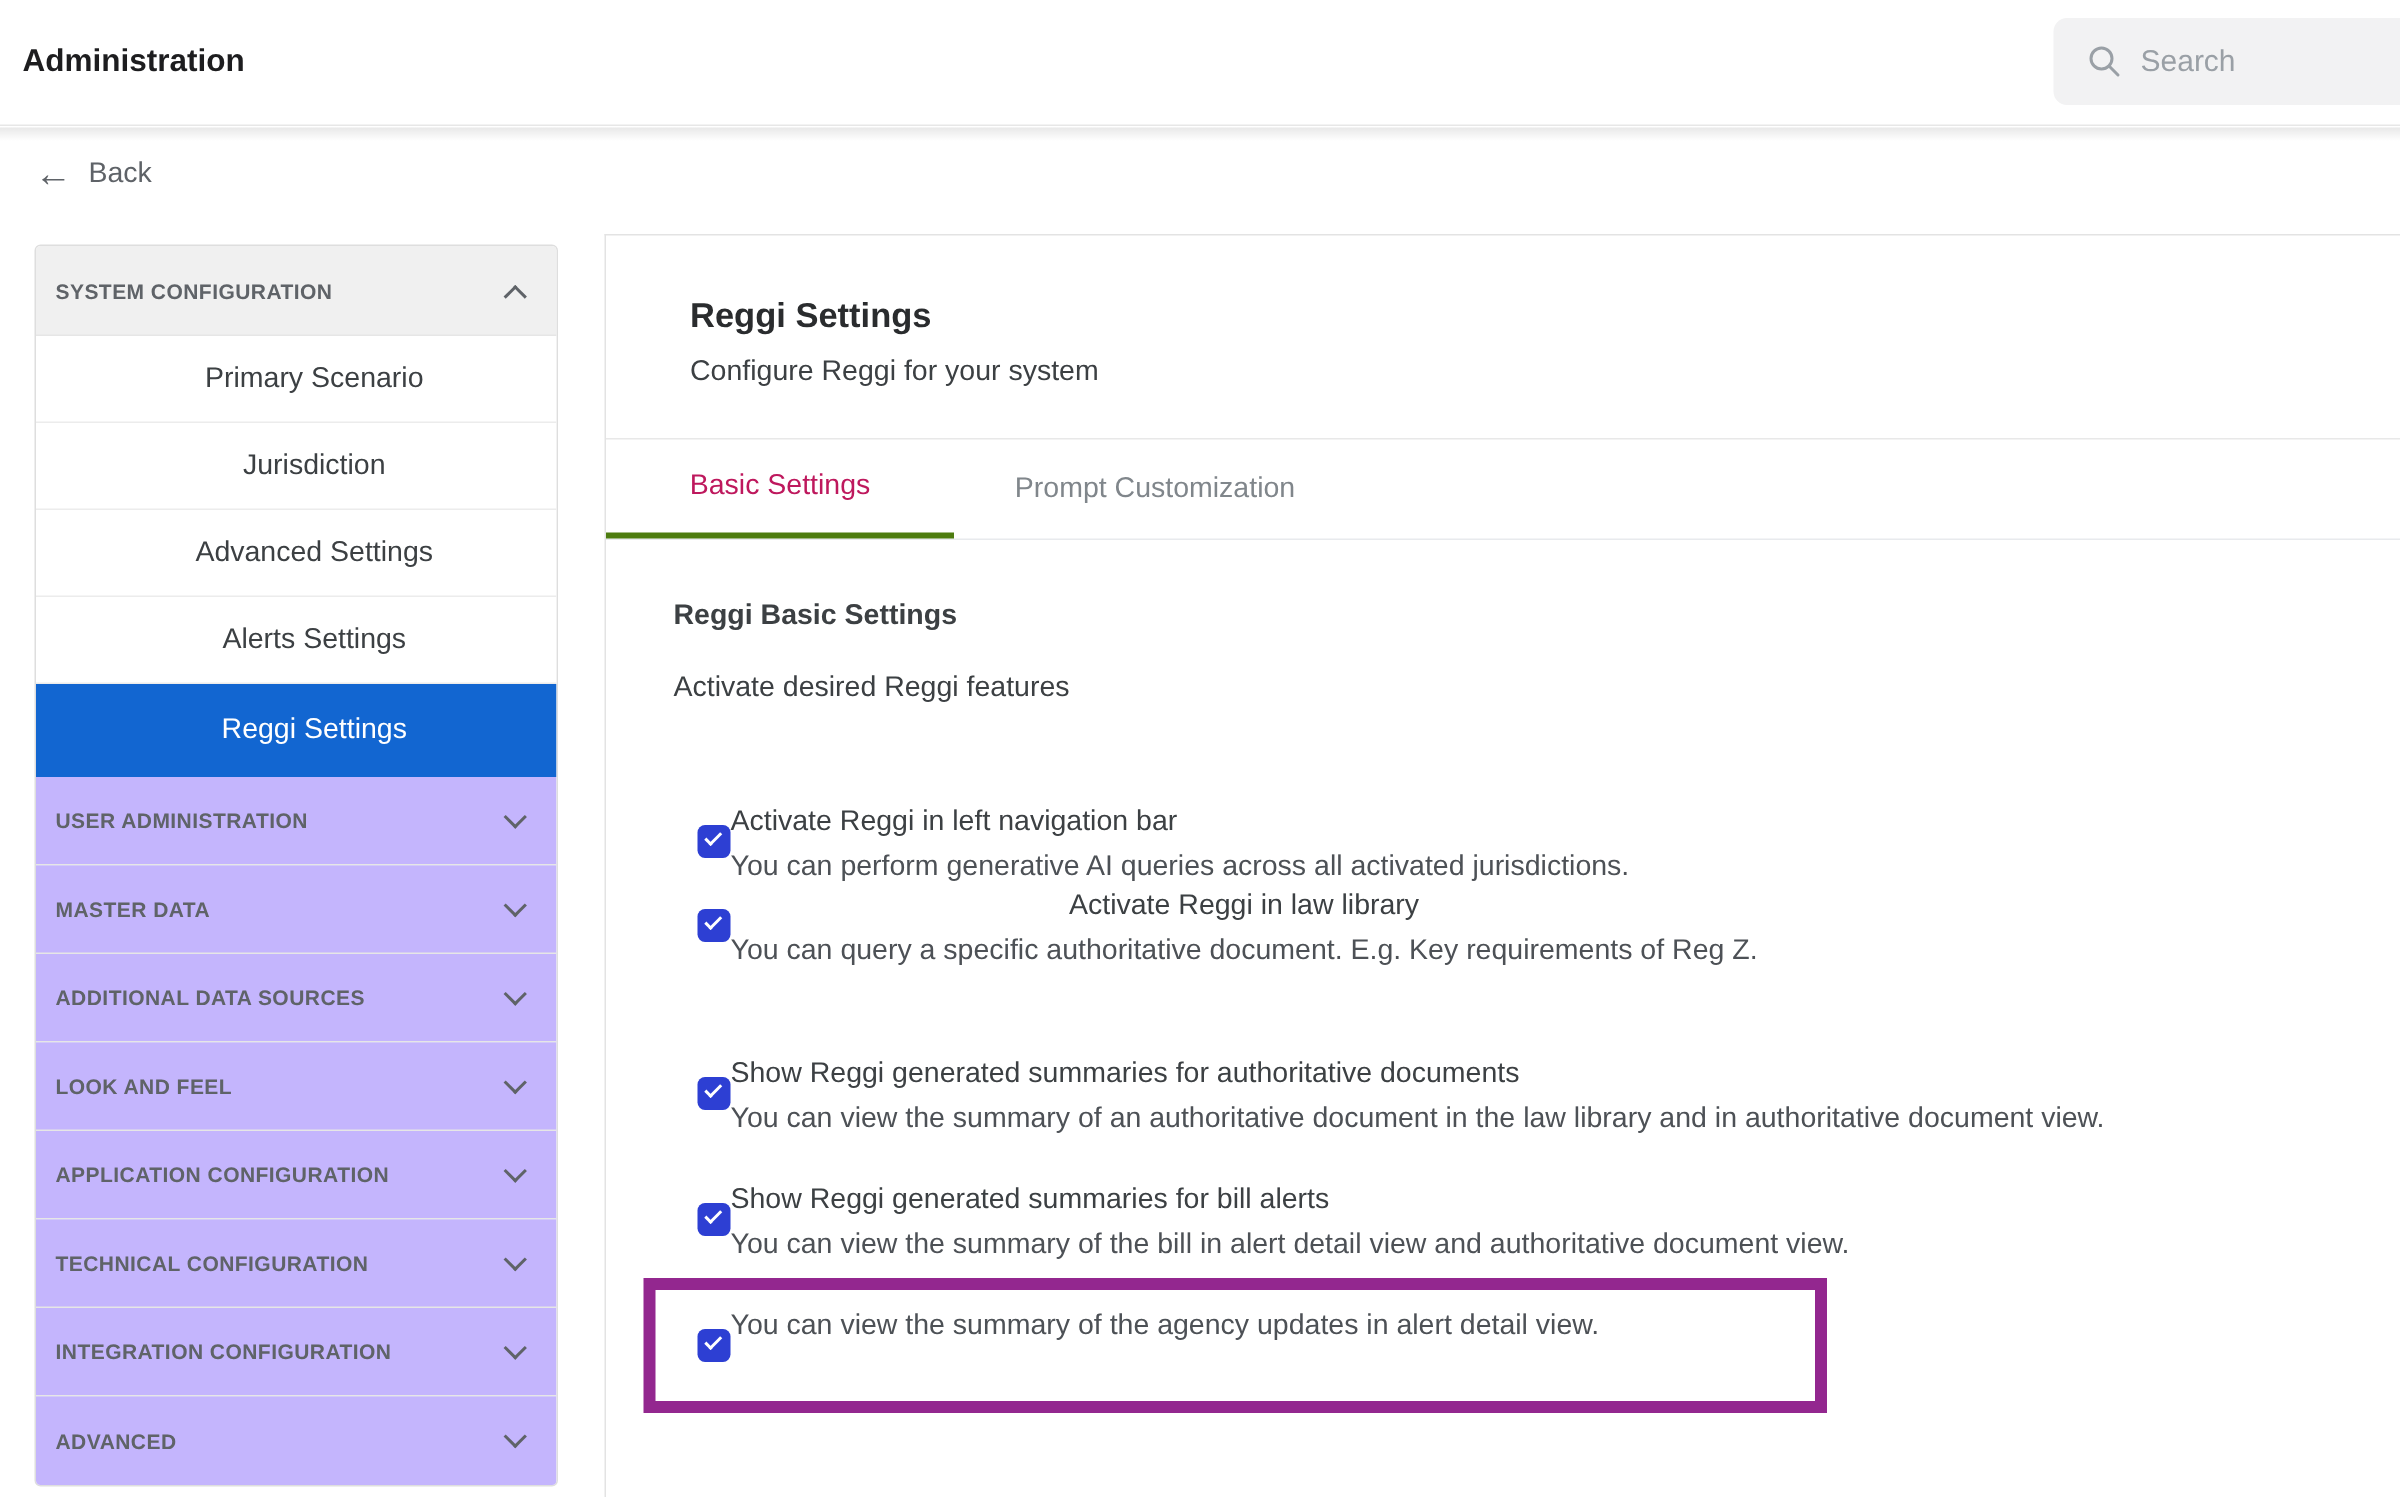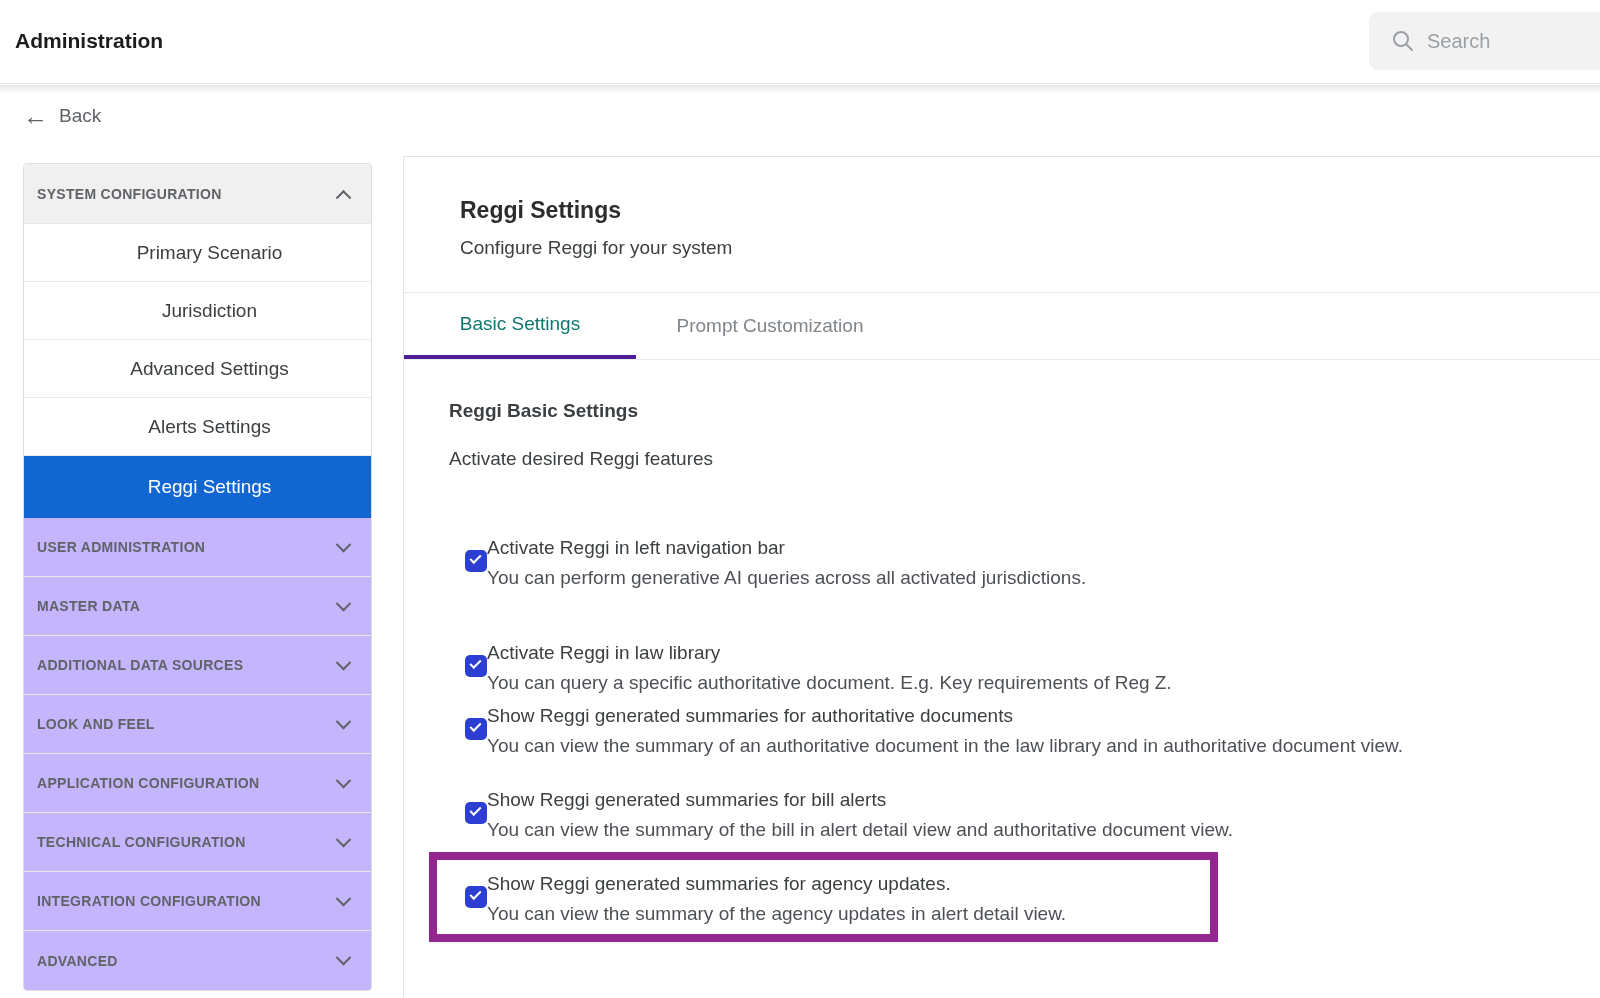--- a/index.html
+++ b/index.html
@@ -47,36 +47,36 @@
   
   .panel { position:absolute; left:403px; top:71px; right:0; bottom:0; background:#fff;
            border-top:1px solid #e3e3e3; border-left:1px solid #e3e3e3; }
   .panel-title { position:absolute; left:56px; top:40px; font-size:23px; font-weight:bold; color:#2a2c2e; }
   .panel-subtitle { position:absolute; left:56px; top:80px; font-size:19px; color:#3c4043; }
   .panel-hr { position:absolute; left:0; right:0; top:135px; height:1px; background:#e8e8e8; }
 
   .tabs { position:absolute; left:0; right:0; top:136px; height:67px; display:flex;
           border-bottom:1px solid #e8eaed; }
   .tab { display:flex; align-items:center; justify-content:center; font-size:19px; cursor:pointer; }
-  .tab.active { width:232px; color:#0f766e; border-bottom:4px solid #4c1d95; }
+  .tab.active { width:232px; color:#be185d; border-bottom:4px solid #4d7c0f; }
   .tab.inactive { width:268px; color:#80868b; }
 
   .section-heading { position:absolute; left:45px; top:243px; font-size:19px; font-weight:bold; color:#3c4043; }
   .section-desc    { position:absolute; left:45px; top:291px; font-size:19px; color:#3c4043; }
 
   .crow { position:absolute; left:61px; display:flex; }
   .crow .txt { font-size:19px; line-height:30px; }
   .crow .t1 { color:#3c4043; }
   .crow .t2 { color:#4d5156; }
   .checkbox { width:22px; height:22px; border-radius:5px; background:#2d3fd3; position:relative;
               flex:0 0 auto; margin-top:17px; cursor:pointer; }
   .checkbox .mark { position:absolute; left:5px; top:5px; width:11px; height:6px;
                     border-left:2.5px solid #fff; border-bottom:2.5px solid #fff;
                     transform:rotate(-45deg); }
-  .row1 { top:376px; } .row2 { top:481px; } .row3 { top:544px; } .row4 { top:628px; } .row5 { top:712px; }
+  .row1 { top:376px; } .row2 { top:432px;text-align:center; } .row3 { top:544px; } .row4 { top:628px; } .row5 { top:712px; }
 
   .highlight-box { position:absolute; left:25px; top:695px; width:789px; height:90px;
                    border:8px solid #93278f; pointer-events:none; }
 </style>
 </head>
 <body>
 
 <div class="app-header">
   <div class="app-title">Administration</div>
   <div class="search-box">
@@ -192,20 +192,19 @@
         <div class="t1">Show Reggi generated summaries for bill alerts</div>
         <div class="t2">You can view the summary of the bill in alert detail view and authoritative document view.</div>
       </span>
     </div>
 
     <div class="crow row5">
       <span class="checkbox">
           <span class="mark"></span>
         </span>
       <span class="txt">
-        <div class="t1">Show Reggi generated summaries for agency updates.</div>
         <div class="t2">You can view the summary of the agency updates in alert detail view.</div>
       </span>
     </div>
 
     <div class="highlight-box"></div>
   </div>
 </div>
 
 </body></html>

